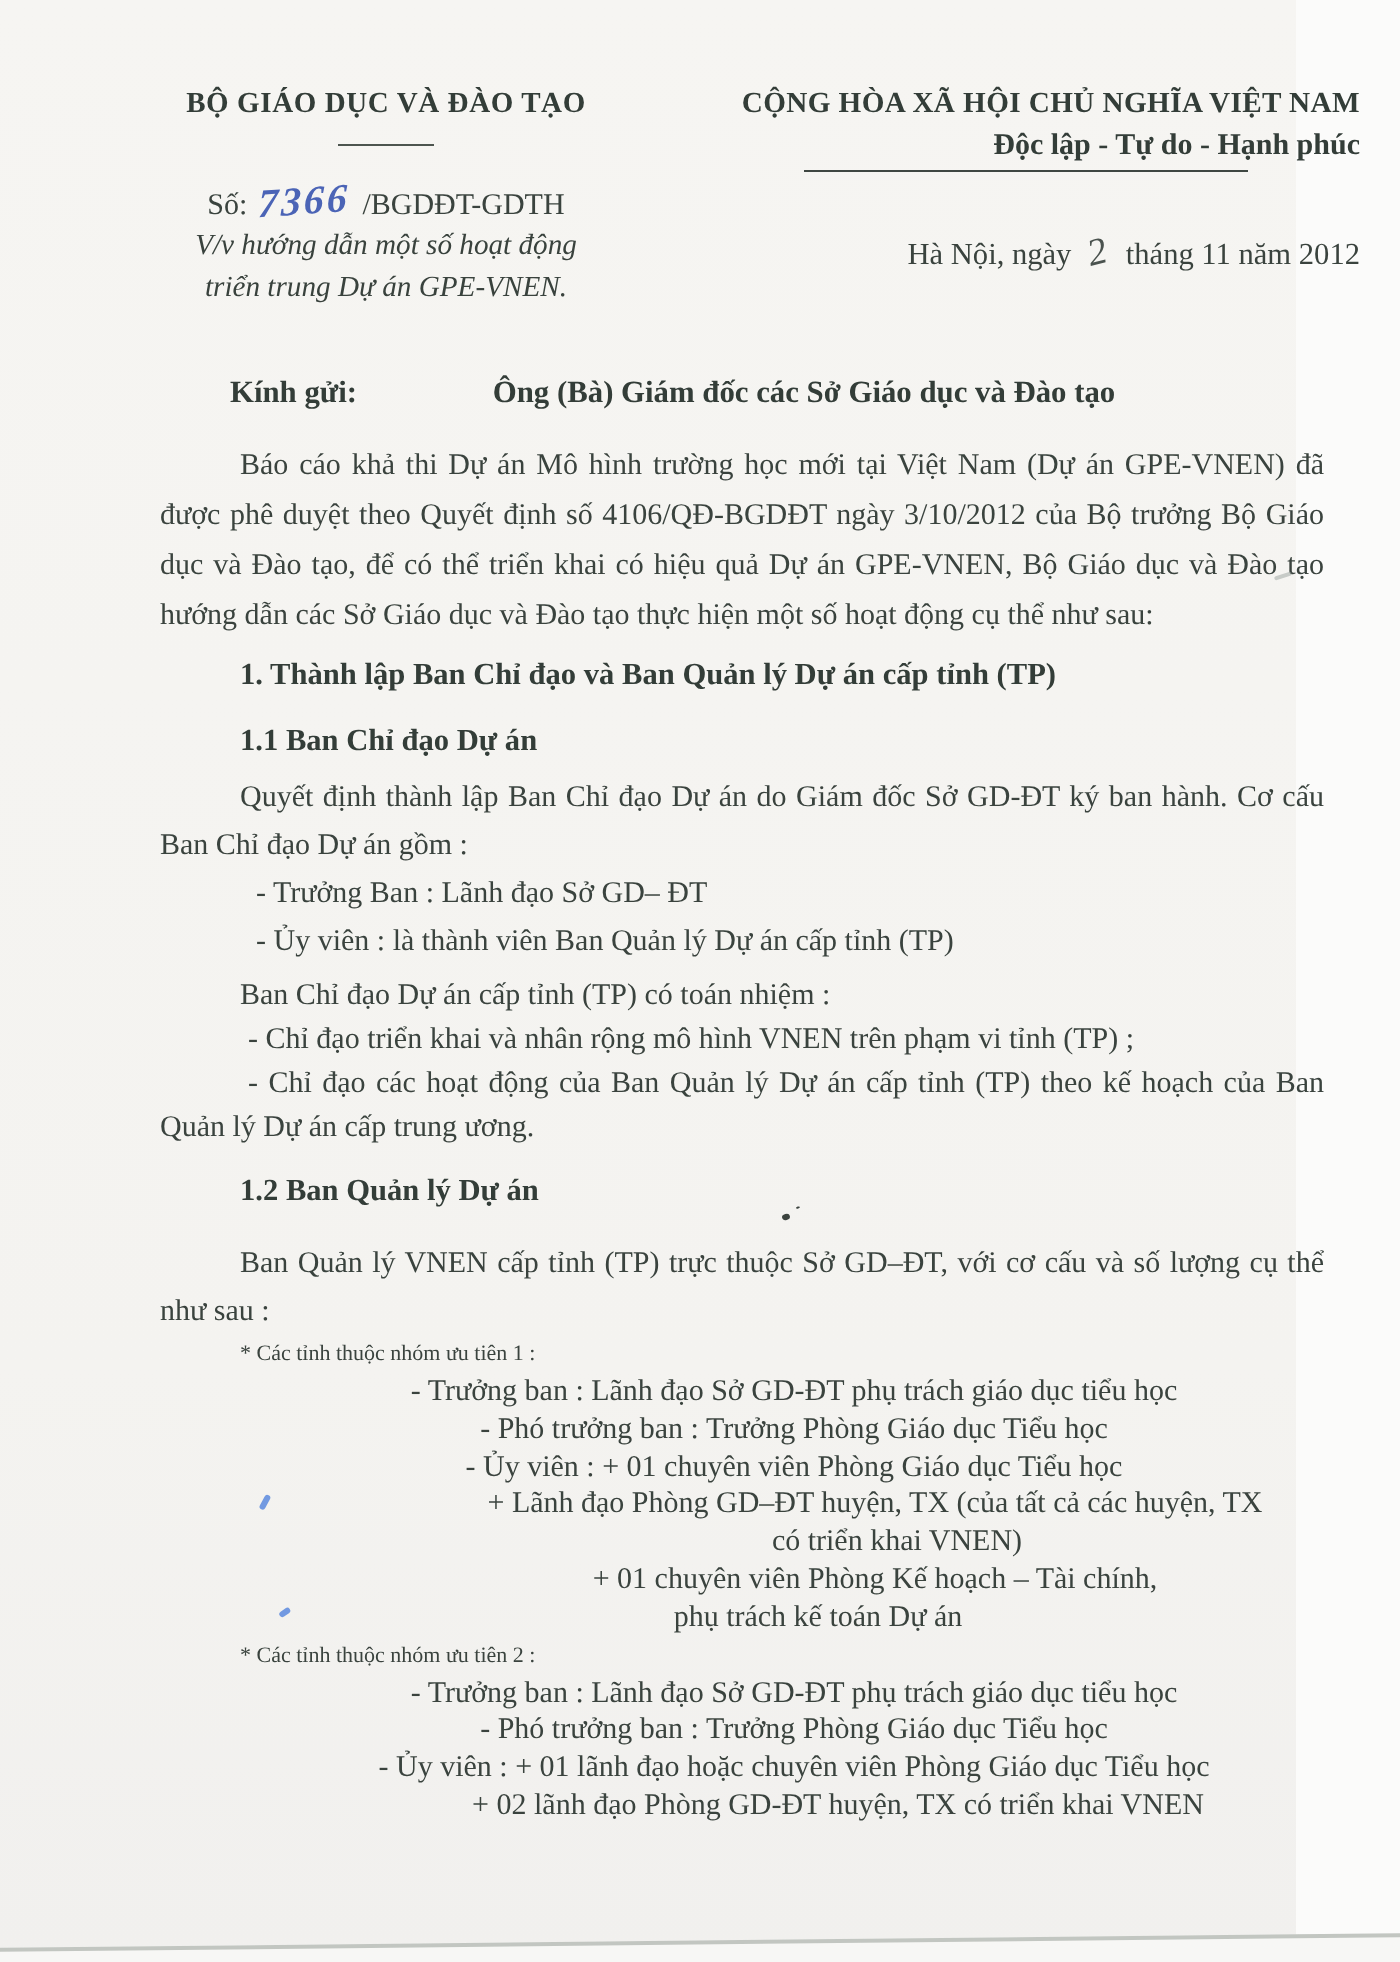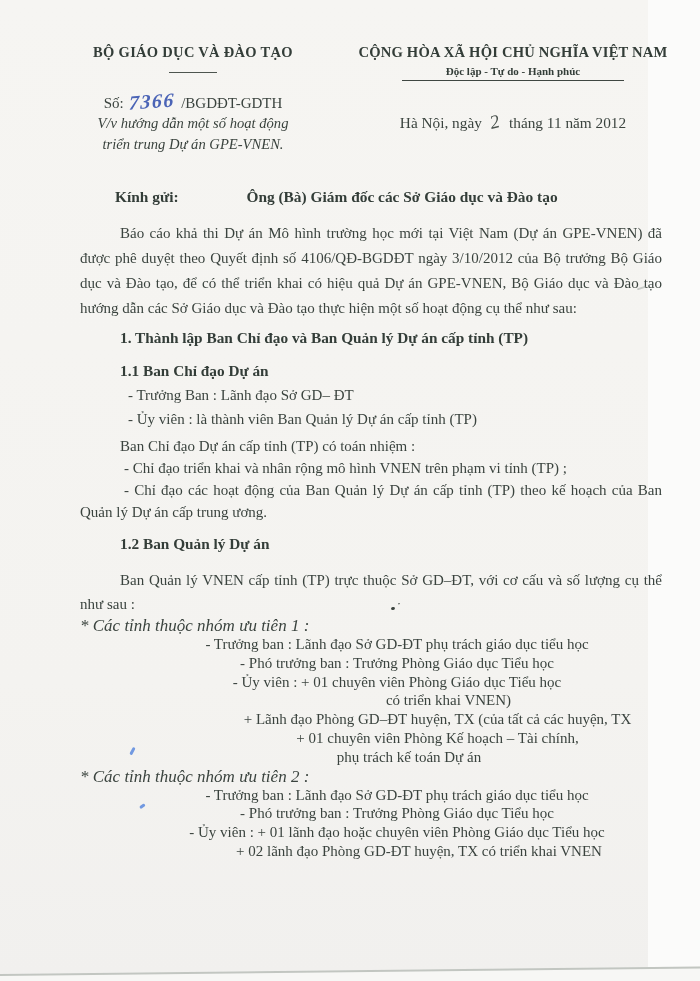--- a/index.html
+++ b/index.html
@@ -18,23 +18,23 @@
   .org{font-weight:bold;font-size:14.5px;letter-spacing:.3px;color:#333d38;}
   .org-rule{width:48px;border-top:1.5px solid #4d554f;margin:11px auto 17px;}
   .doc-no{font-size:15px;}
   .hand-no{
     display:inline-block;color:#4b64b6;font-style:italic;font-weight:bold;
     font-size:20px;letter-spacing:1.5px;transform:rotate(-4deg) skewX(-6deg);
     margin:0 2px;
   }
   .subject{font-style:italic;font-size:14.6px;line-height:21px;color:#39423d;}
   .subject:first-of-type{margin-top:4px;}
-  .hdr-right{position:absolute;left:346px;top:44px;width:334px;text-align:center;}
+  .hdr-right{position:absolute;left:346px;top:44px;width:334px;text-align:right;}
   .nat{font-weight:bold;font-size:14.6px;letter-spacing:.2px;color:#333d38;}
-  .motto{font-weight:bold;font-size:11px;margin-top:4px;color:#333d38;}
+  .motto{font-weight:bold;font-size:15px;margin-top:4px;color:#333d38;}
   .motto-rule{width:222px;border-top:1.5px solid #3f4742;margin:3px auto 0;}
   .dateline{margin-top:30px;font-size:15.3px;}
   .hand-day{
     display:inline-block;font-style:italic;font-size:19px;color:#4a524e;
     transform:rotate(-14deg);margin:0 6px 0 4px;
   }
   
   .content{position:absolute;left:80px;top:184px;width:582px;}
   .salut{font-weight:bold;font-size:15.4px;line-height:25px;color:#333d38;}
   .salut .k{margin-left:35px;}
@@ -42,21 +42,21 @@
   .para{font-size:15px;line-height:25px;text-align:justify;text-indent:40px;}
   .intro{margin-top:12px;}
   .h1{margin-top:4px;font-weight:bold;font-size:15.3px;line-height:25px;text-indent:40px;color:#333d38;}
   .h2{margin-top:8px;font-weight:bold;font-size:15.3px;line-height:25px;text-indent:40px;color:#333d38;position:relative;}
   .p11{margin-top:4px;font-size:15px;line-height:24px;text-align:justify;text-indent:40px;}
   .ln{font-size:15px;line-height:24px;}
   .ml48{margin-left:48px;}
   .p12{margin-top:4px;font-size:15px;line-height:22px;text-indent:40px;}
   .duty{font-size:15px;line-height:22px;text-align:justify;text-indent:44px;}
   .p2{margin-top:12px;font-size:15px;line-height:24px;text-align:justify;text-indent:40px;}
-  .grp-label{font-style:italic;font-size:17px;line-height:19px;}
+  .grp-label{font-size:11px;line-height:19px;margin-left:40px;}
   .gln{font-size:15px;line-height:18.8px;text-align:center;}
   .g-dash{margin-left:52px;}
   .g-plus{margin-left:133px;}
   .g-cont{margin-left:155px;}
   .g-cont2{margin-left:76px;}
   .g-plus2{margin-left:96px;}
   
   .ink-speck{
     position:absolute;left:391px;top:607px;width:4px;height:3px;border-radius:50%;
     background:#3c443f;box-shadow:7px -3px 0 -1px #3c443f;transform:rotate(-15deg);
@@ -106,39 +106,40 @@
       <span class="k">Kính gửi:</span>
       <span class="r">Ông (Bà) Giám đốc các Sở Giáo dục và Đào tạo</span>
     </div>
 
     <div class="para intro">Báo cáo khả thi Dự án Mô hình trường học mới tại Việt Nam (Dự án GPE-VNEN) đã được phê duyệt theo Quyết định số 4106/QĐ-BGDĐT ngày 3/10/2012 của Bộ trưởng Bộ Giáo dục và Đào tạo, để có thể triển khai có hiệu quả Dự án GPE-VNEN, Bộ Giáo dục và Đào tạo hướng dẫn các Sở Giáo dục và Đào tạo thực hiện một số hoạt động cụ thể như sau:</div>
 
     <div class="h1">1. Thành lập Ban Chỉ đạo và Ban Quản lý Dự án cấp tỉnh (TP)</div>
 
     <div class="h2">1.1 Ban Chỉ đạo Dự án</div>
 
+    <div class="p11">Quyết định thành lập Ban Chỉ đạo Dự án do Giám đốc Sở GD-ĐT ký ban hành. Cơ cấu Ban Chỉ đạo Dự án gồm :</div>
 
     <div class="ln ml48">- Trưởng Ban : Lãnh đạo Sở GD– ĐT</div>
     <div class="ln ml48">- Ủy viên  : là thành viên Ban Quản lý Dự án cấp tỉnh (TP)</div>
 
     <div class="p12">Ban Chỉ đạo Dự án cấp tỉnh (TP) có toán nhiệm :</div>
 
     <div class="duty">- Chỉ đạo triển khai và nhân rộng mô hình VNEN trên phạm vi tỉnh (TP) ;</div>
     <div class="duty">- Chỉ đạo các hoạt động của Ban Quản lý Dự án cấp tỉnh (TP) theo kế hoạch của Ban Quản lý Dự án cấp trung ương.</div>
 
     <div class="h2">1.2 Ban Quản lý Dự án</div>
 
     <div class="p2">Ban Quản lý VNEN cấp tỉnh (TP) trực thuộc Sở GD–ĐT, với cơ cấu và số lượng cụ thể như sau :</div>
 
     <div class="grp-label">* Các tỉnh thuộc nhóm ưu tiên 1 :</div>
     <div class="gln g-dash">- Trưởng ban : Lãnh đạo Sở GD-ĐT phụ trách giáo dục tiểu học</div>
     <div class="gln g-dash">- Phó trưởng ban : Trưởng Phòng Giáo dục Tiểu học</div>
     <div class="gln g-dash">- Ủy viên :  + 01 chuyên viên Phòng Giáo dục Tiểu học</div>
+    <div class="gln g-plus">+ Lãnh đạo Phòng GD–ĐT huyện, TX (của tất cả các huyện, TX</div>
     <div class="gln g-cont">có triển khai VNEN)</div>
-    <div class="gln g-plus">+ Lãnh đạo Phòng GD–ĐT huyện, TX (của tất cả các huyện, TX</div>
     <div class="gln g-plus">+ 01 chuyên viên Phòng Kế hoạch – Tài chính,</div>
     <div class="gln g-cont2">phụ trách kế toán Dự án</div>
 
     <div class="grp-label">* Các tỉnh thuộc nhóm ưu tiên 2 :</div>
     <div class="gln g-dash">- Trưởng ban : Lãnh đạo Sở GD-ĐT phụ trách giáo dục tiểu học</div>
     <div class="gln g-dash">- Phó trưởng ban : Trưởng Phòng Giáo dục Tiểu học</div>
     <div class="gln g-dash">- Ủy viên : + 01 lãnh đạo hoặc chuyên viên Phòng Giáo dục Tiểu học</div>
     <div class="gln g-plus2">+ 02 lãnh đạo Phòng GD-ĐT huyện, TX có triển khai VNEN</div>
 
   </div>

